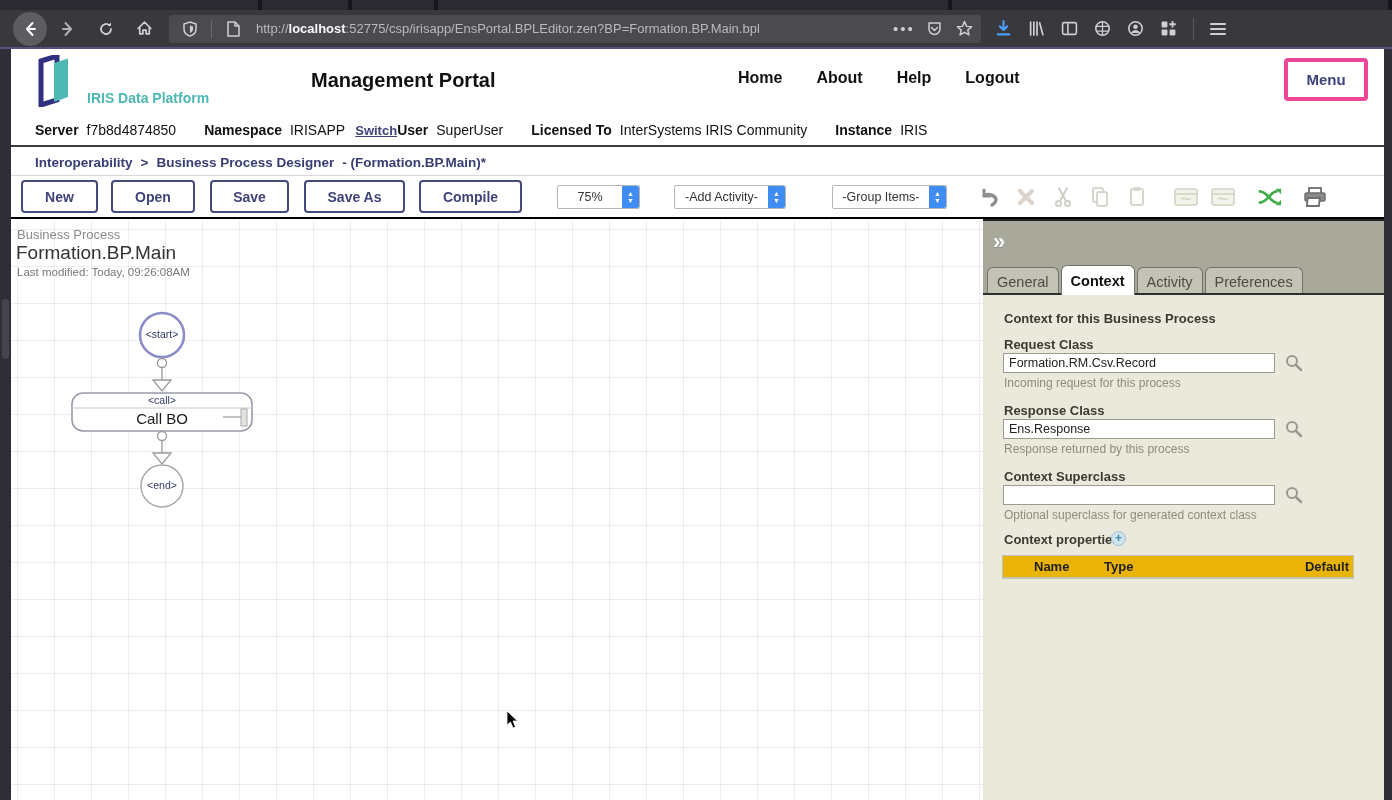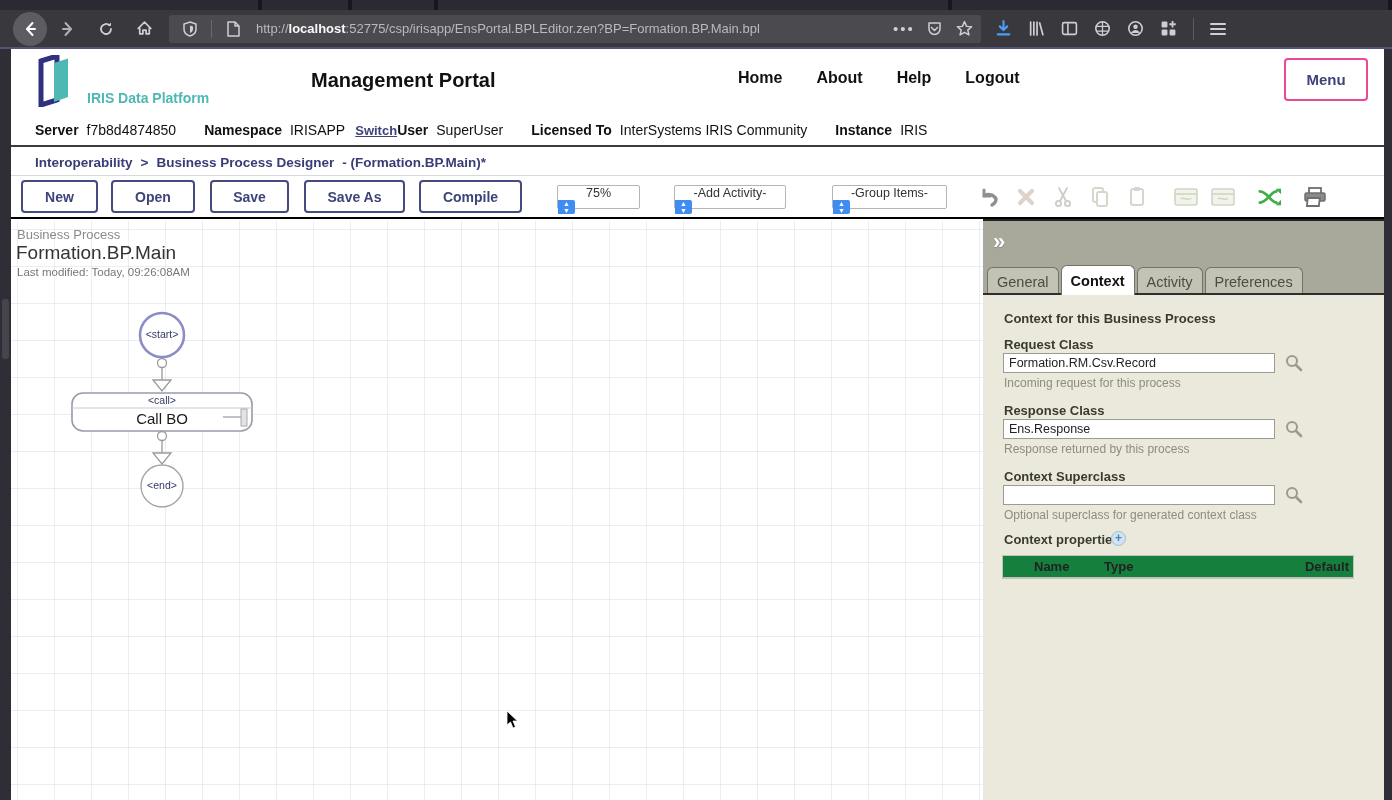--- a/index.html
+++ b/index.html
@@ -38,21 +38,21 @@
   #hdr { position:absolute; left:0; top:0; width:1373px; height:66px; background:#fff; }
   #logo-mark { position:absolute; left:24px; top:6px; width:42px; height:52px; }
   #logo-name { position:absolute; left:74px; top:8px; font-size:30px; font-weight:bold;
                color:#312f80; letter-spacing:-1px; }
   #logo-tm { font-size:10px; vertical-align:14px; font-weight:bold; }
   #logo-sub { position:absolute; left:76px; top:41px; font-size:14px; font-weight:bold; color:#4db8b4; }
   #portal-title { position:absolute; left:300px; top:20px; font-size:20px; font-weight:bold; color:#111; }
   #hdr-nav { position:absolute; left:727px; top:20px; display:flex; gap:34px;justify-content:flex-end; }
   #hdr-nav span { font-size:16px; font-weight:bold; color:#111; cursor:pointer; }
   #menu-btn { position:absolute; left:1273px; top:9px; width:84px; height:43px; background:#fff;
-              border:2px solid #ec4899; border-radius:4px; color:#3e4379; font-weight:bold;
+              border:4px solid #ec4899; border-radius:4px; color:#3e4379; font-weight:bold;
               font-size:15px; display:flex; align-items:center; justify-content:center; }
 
   
   #infobar { position:absolute; left:0; top:66px; width:1373px; height:32px; background:#fff;
              display:flex; align-items:center; padding-left:24px; font-size:14px; color:#111;
              border-bottom:2px solid #3c3c3c; }
   #infobar .pair { margin-right:28px; white-space:nowrap; }
   #infobar .lbl { font-weight:bold; margin-right:8px; }
   #switch-link { color:#3e4379; text-decoration:underline; font-weight:bold; font-size:13px;
                  cursor:pointer; }
@@ -64,21 +64,21 @@
               border-bottom:1px solid #d8d8d8; }
   #crumbbar .link { cursor:pointer; }
 
   
   #toolbar { position:absolute; left:0; top:127px; width:1373px; height:43px; background:#fff;
              display:flex; align-items:center; border-bottom:2px solid #000000; }
   .tb-btn { height:33px; background:#fff; border:2px solid #454a7f; border-radius:4px;
             color:#3e4379; font-weight:bold; font-size:14px; display:flex; align-items:center;
             justify-content:center; cursor:pointer; }
   .sel { height:24px; background:#fff; border:1px solid #b5b5b5; border-radius:2px;
-         display:flex; font-size:12.5px; color:#333; cursor:pointer;flex-direction:column; }
+         display:flex; align-items:center; font-size:12.5px; color:#333; cursor:pointer; }
   .sel .sel-txt { flex:1; text-align:center; white-space:nowrap; padding:0 4px; }
   .sel .stepper { width:17px; height:22px; background:#3f8df2; border-radius:0 2px 2px 0;
                   display:flex; flex-direction:column; align-items:center; justify-content:center;
                   color:#fff; font-size:7px; line-height:7px; }
   .tbicons { display:flex; align-items:center; gap:13px; margin-left:30px; }
   .tbicon { width:24px; height:24px; display:flex; align-items:center; justify-content:center; }
 
   
   #canvas { position:absolute; left:0; top:172px; width:972px; height:579px; background:#fff;
             background-image:
@@ -107,21 +107,21 @@
                border:1px solid #9c9c92; font-size:12.5px; color:#222; padding:0 5px;
                font-family:"Liberation Sans",sans-serif; }
   .mag { position:absolute; left:302px; width:18px; height:18px; cursor:pointer; }
   #ctx-heading { position:absolute; left:21px; top:16px; font-weight:bold; color:#3a3a30; }
   #props-label { position:absolute; left:21px; top:237px; font-weight:bold; color:#3a3a30; }
   #plus-icon { position:absolute; left:128px; top:236px; width:15px; height:15px; border-radius:50%;
                background:#cfe4f0; border:1px solid #9fc0d4; color:#4a88aa; font-size:12px;
                line-height:13px; text-align:center; font-weight:bold; cursor:pointer; }
   #props-table { position:absolute; left:19px; top:260px; width:352px; background:#fff;
                  border:1px solid #c2c2b6; }
-  #props-head { display:flex; background:#15803d; border-bottom:1px solid #c2c2b6;
+  #props-head { display:flex; background:#eab308; border-bottom:1px solid #c2c2b6;
                 font-weight:bold; font-size:13px; color:#222; height:22px; align-items:center; }
   #props-head .c-name { width:70px; margin-left:31px; }
   #props-head .c-type { flex:1; }
   #props-head .c-def  { width:52px; text-align:right; padding-right:4px; }
   #props-row { display:flex; align-items:center; height:38px; font-size:12.5px; color:#222; }
   #row-icons { width:31px; display:flex; flex-direction:column; align-items:center; gap:2px; }
   #props-row .c-name { width:70px; }
   #props-row .c-type { flex:1; }
 
   #cursor { left:495px; top:489px; width:16px; height:20px; z-index:50; }

